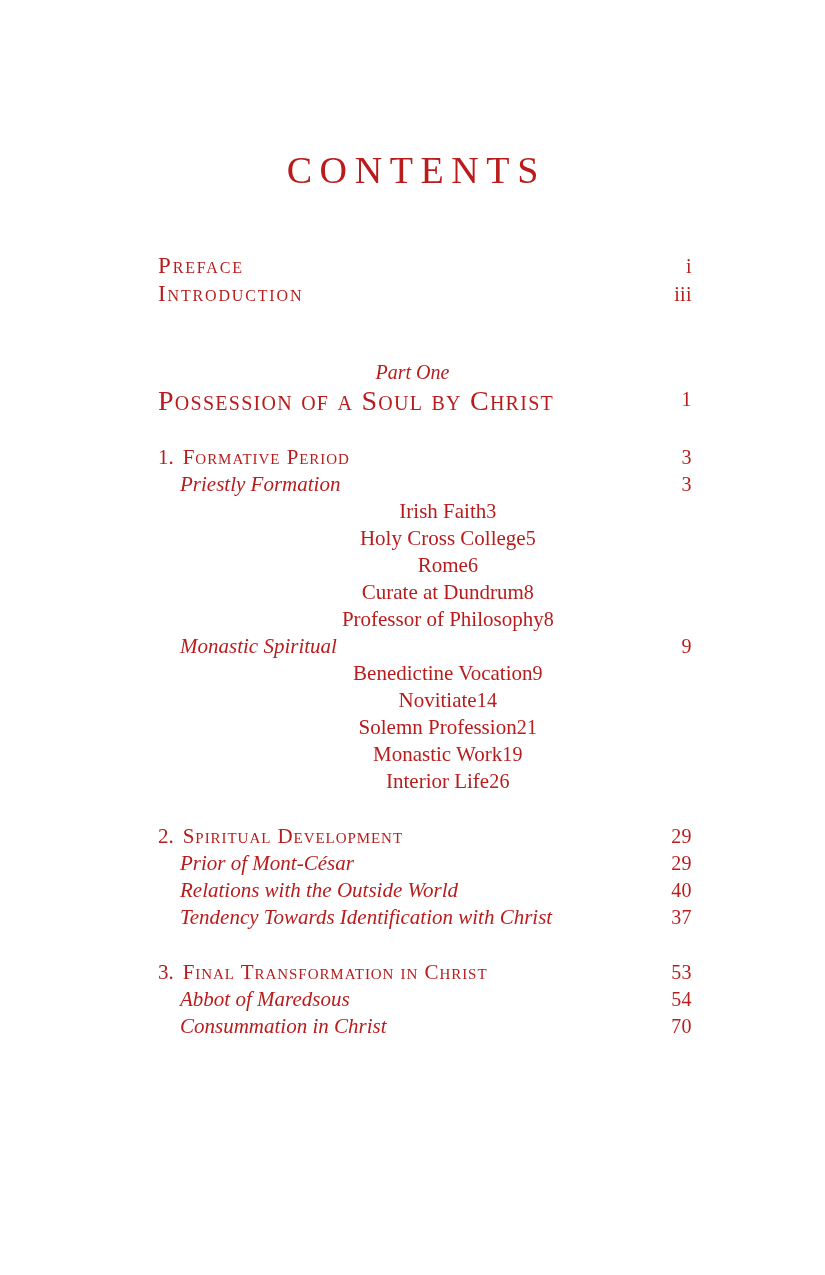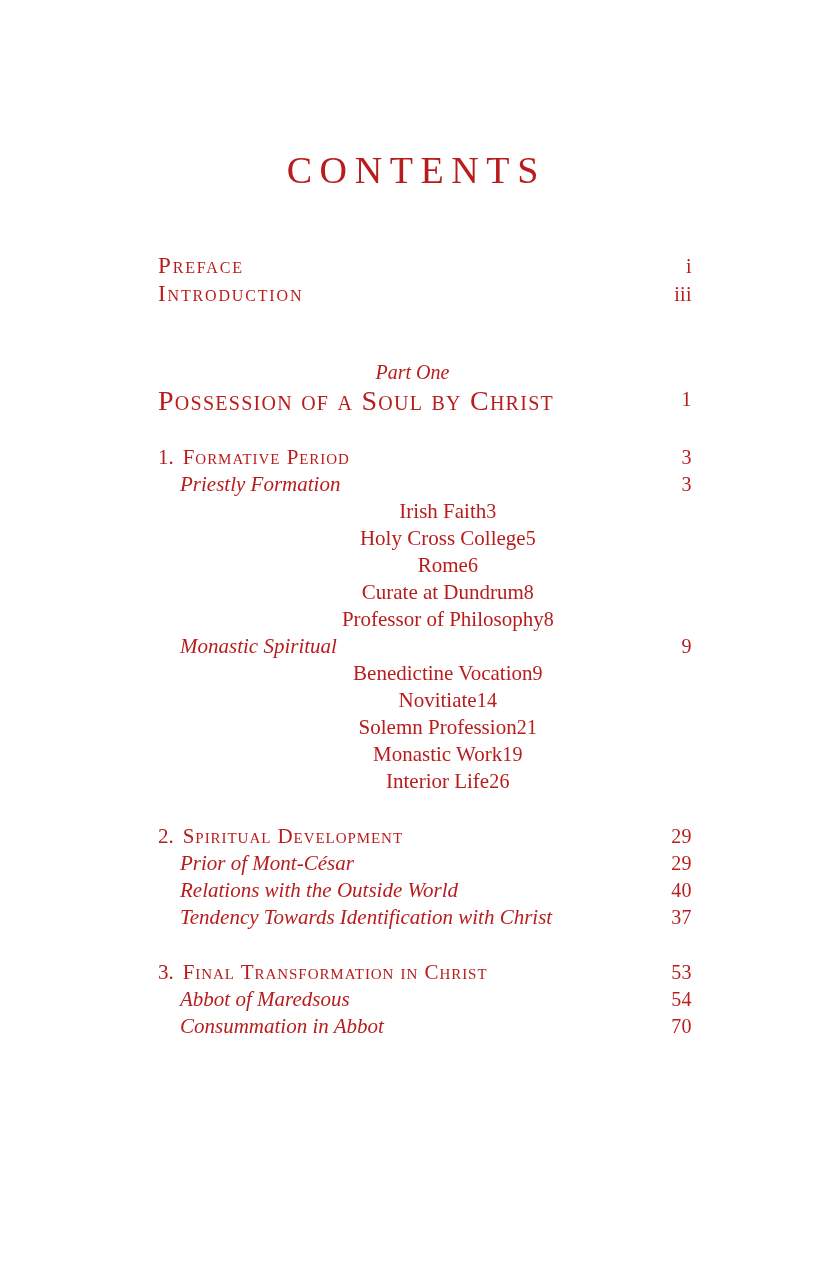--- a/index.html
+++ b/index.html
@@ -178,19 +178,19 @@
     <section class="chapter">
       <div class="row chap-row">
         <span class="label"><span class="chap-num">3.</span><span class="sc">Final Transformation in Christ</span></span>
         <span class="pg">53</span>
       </div>
       <div class="row sec-row">
         <span class="label">Abbot of Maredsous</span>
         <span class="pg">54</span>
       </div>
       <div class="row sec-row">
-        <span class="label">Consummation in Abbot</span>
+        <span class="label">Consummation in Christ</span>
         <span class="pg">70</span>
       </div>
     </section>
 
   </div>
 </div>
 
 </body></html>

